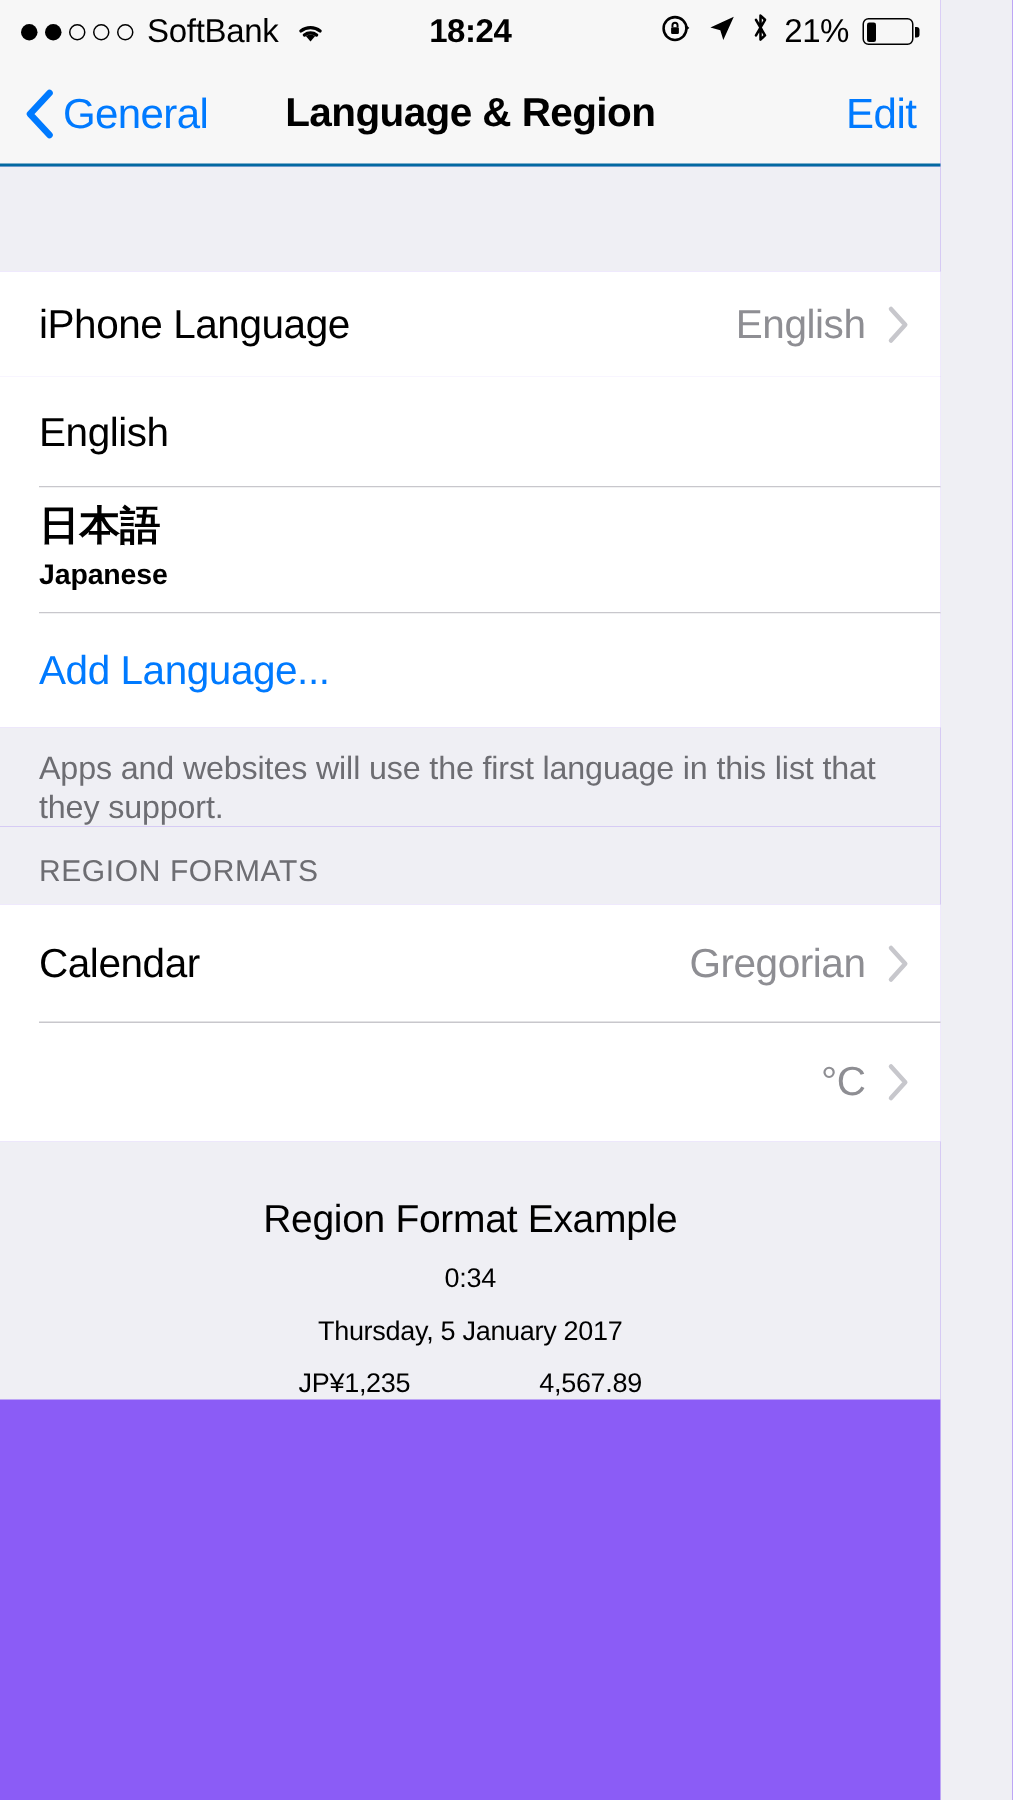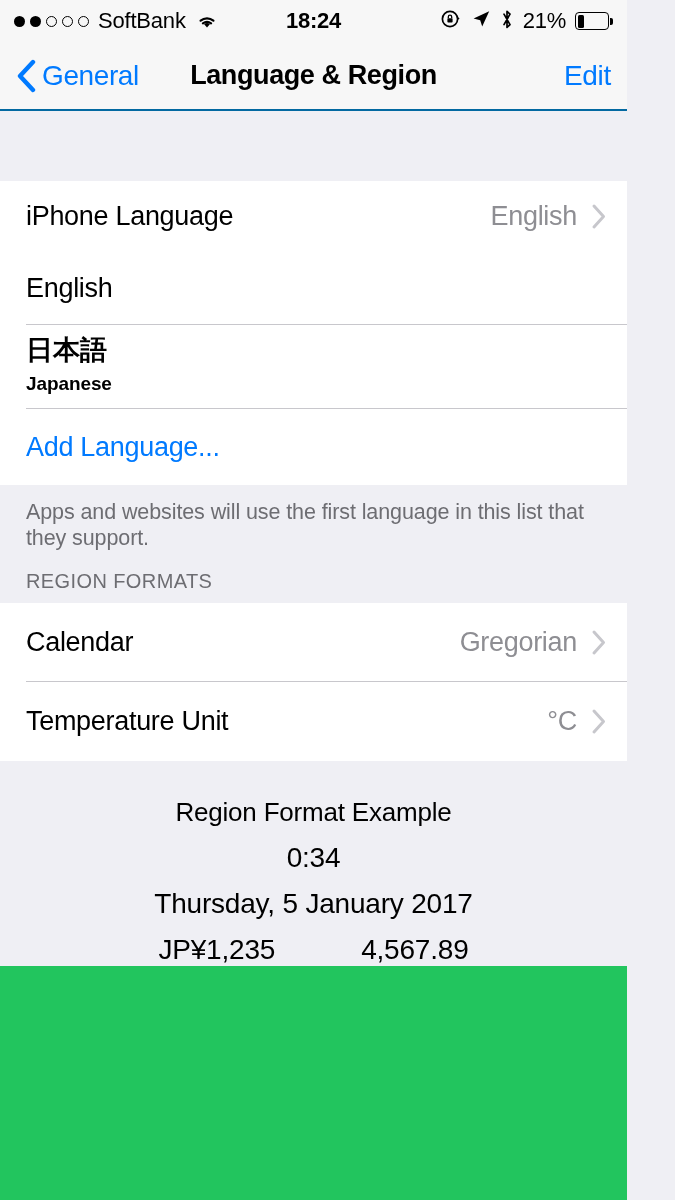--- a/index.html
+++ b/index.html
@@ -4,21 +4,21 @@
 <style>
   * { margin:0; padding:0; box-sizing:border-box; }
   html,body { width:675px; height:1200px; }
   body {
     font-family:"Liberation Sans","DejaVu Sans",sans-serif;
     background:#efeff4;
     color:#000;
     -webkit-font-smoothing:antialiased;
     overflow:hidden;
   }
-  .screen { position:relative; width:627px; height:1200px; background:#22c55e; }
+  .screen { position:relative; width:627px; height:1200px; background:#8b5cf6; }
 
   
   .statusbar {
     height:42px; background:#f7f7f7;
     display:flex; align-items:center;
     padding:0 14px; position:relative;
   }
   .sb-left { display:flex; align-items:center; gap:9px; }
   .dots { display:flex; align-items:center; gap:5px; }
   .dot { width:11px; height:11px; border-radius:50%; }
@@ -98,21 +98,21 @@
     font-size:21.5px; color:#6d6d72; line-height:1.22; letter-spacing:-0.1px;
     padding:14px 30px 0 26px; background:#efeff4;
   }
 
   
   .example {
     background:#efeff4; text-align:center;
     padding-top:36px;
   }
   .example-title { font-size:26px; color:#000; letter-spacing:-0.2px; }
-  .example-line { font-size:28px; color:#000; letter-spacing:-0.2px; margin-top:14px; }
+  .example-line { font-size:18px; color:#000; letter-spacing:-0.2px; margin-top:14px; }
   .example-line.money { display:flex; justify-content:center; gap:86px; }
 </style>
 </head>
 <body>
 
 <div class="screen">
 
   <div class="statusbar">
     <div class="sb-left">
       <div class="dots">
@@ -220,21 +220,20 @@
         <span class="row-value">Gregorian</span>
         <span>
           <svg class="chev" width="16" height="27" viewBox="0 0 16 27">
             <path d="M3 3 L12.5 13.5 L3 24" fill="none" stroke="#c7c7cc" stroke-width="3" stroke-linecap="round" stroke-linejoin="round"></path>
           </svg>
         </span>
       </span>
       <span class="sep"></span>
     </div>
     <div class="row" style="min-height:79px">
-      <span class="row-label">Temperature Unit</span>
       <span class="row-right">
         <span class="row-value">°C</span>
         <span>
           <svg class="chev" width="16" height="27" viewBox="0 0 16 27">
             <path d="M3 3 L12.5 13.5 L3 24" fill="none" stroke="#c7c7cc" stroke-width="3" stroke-linecap="round" stroke-linejoin="round"></path>
           </svg>
         </span>
       </span>
 
     </div>

